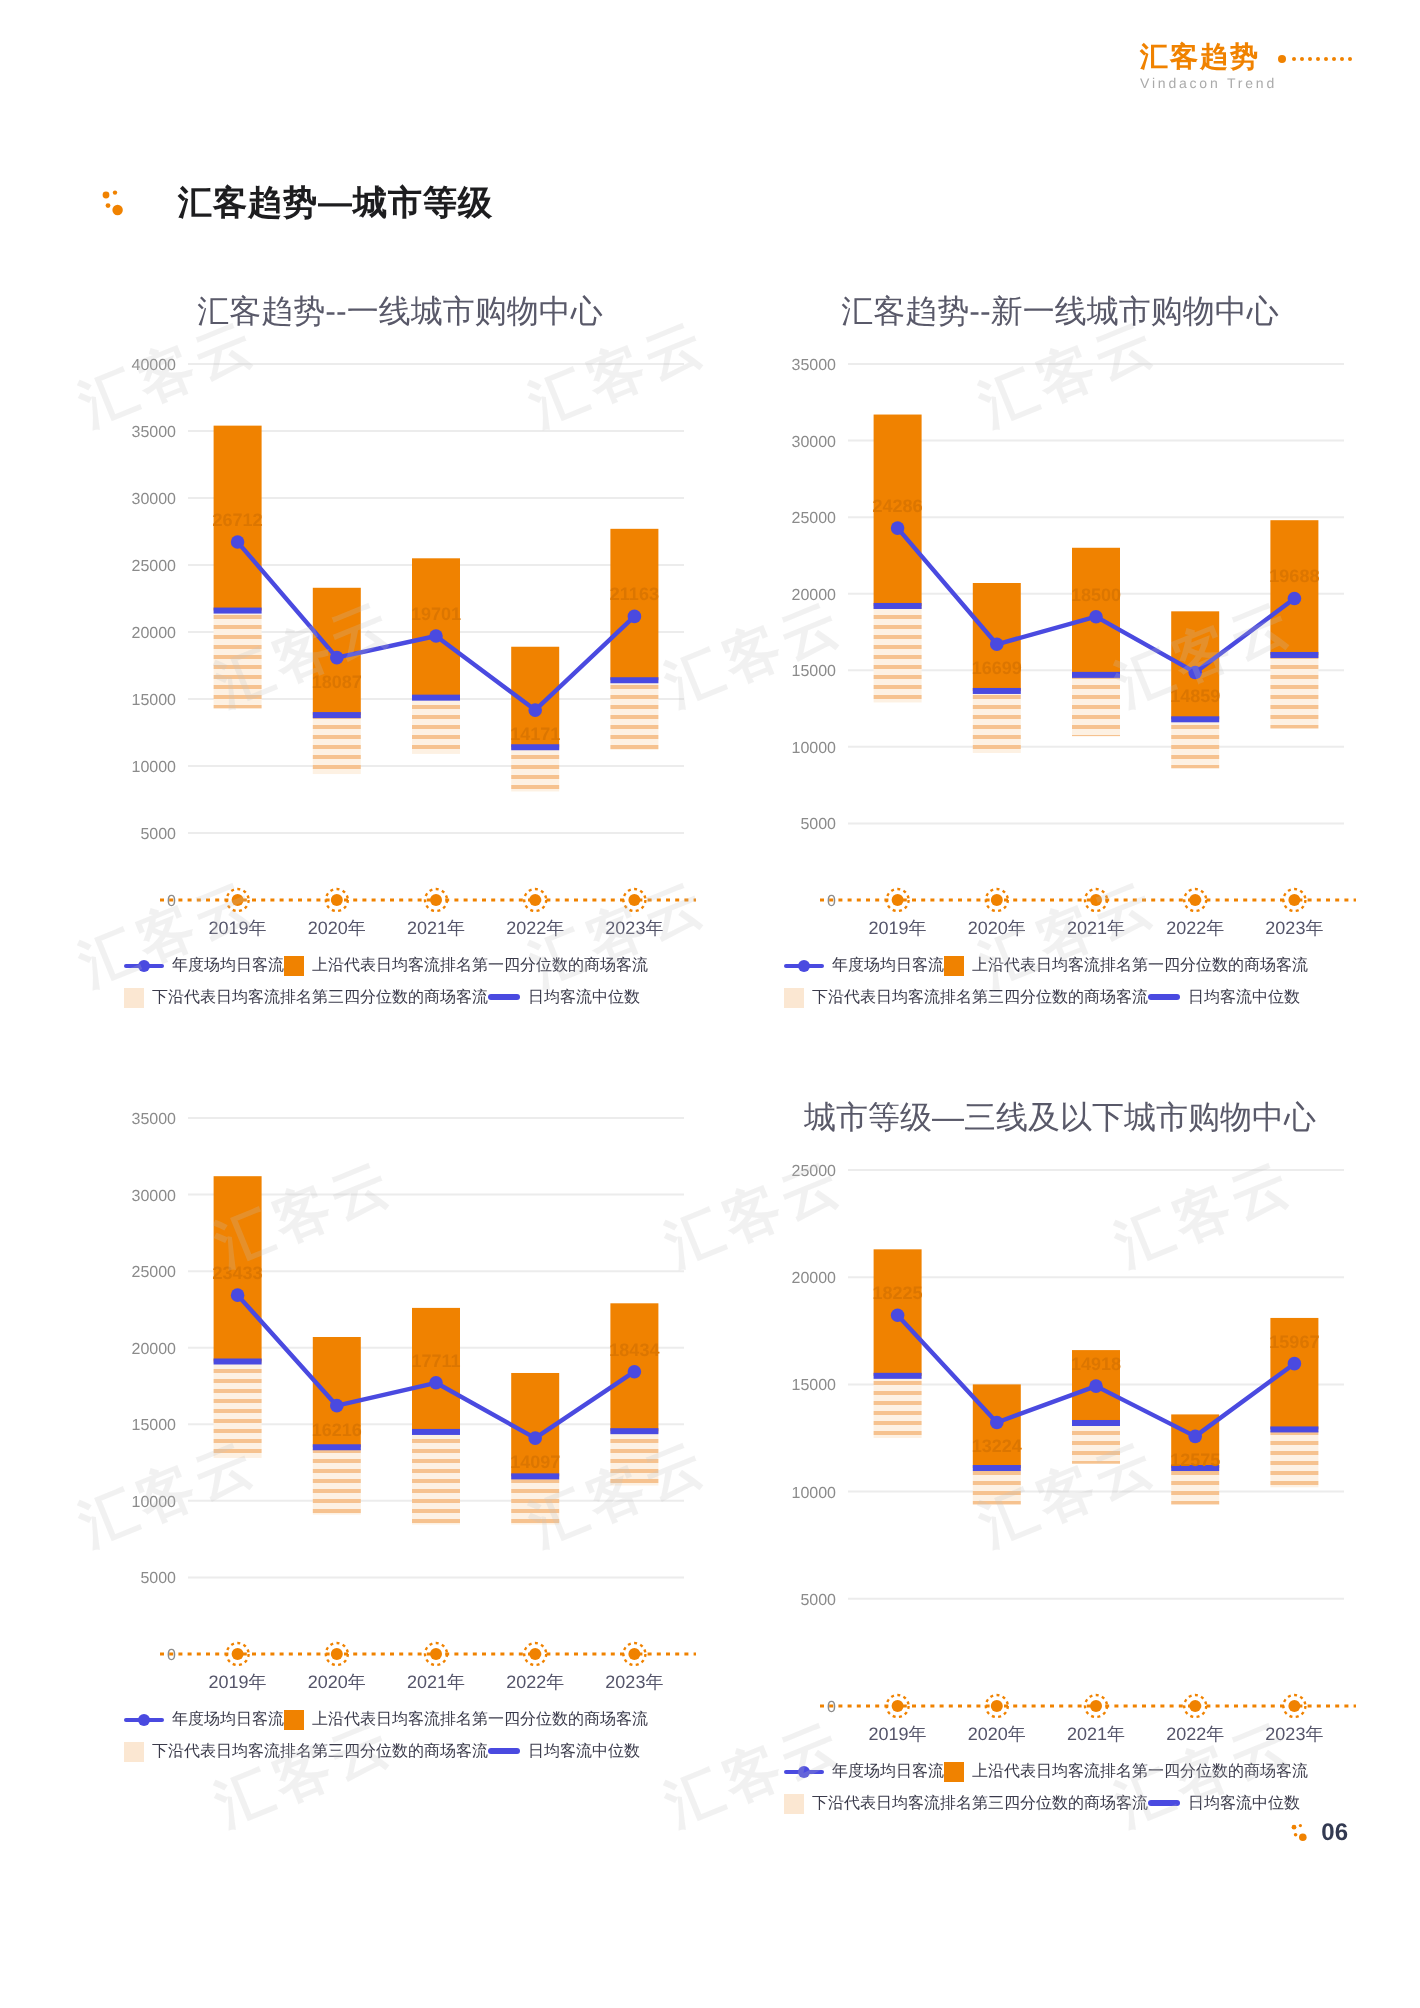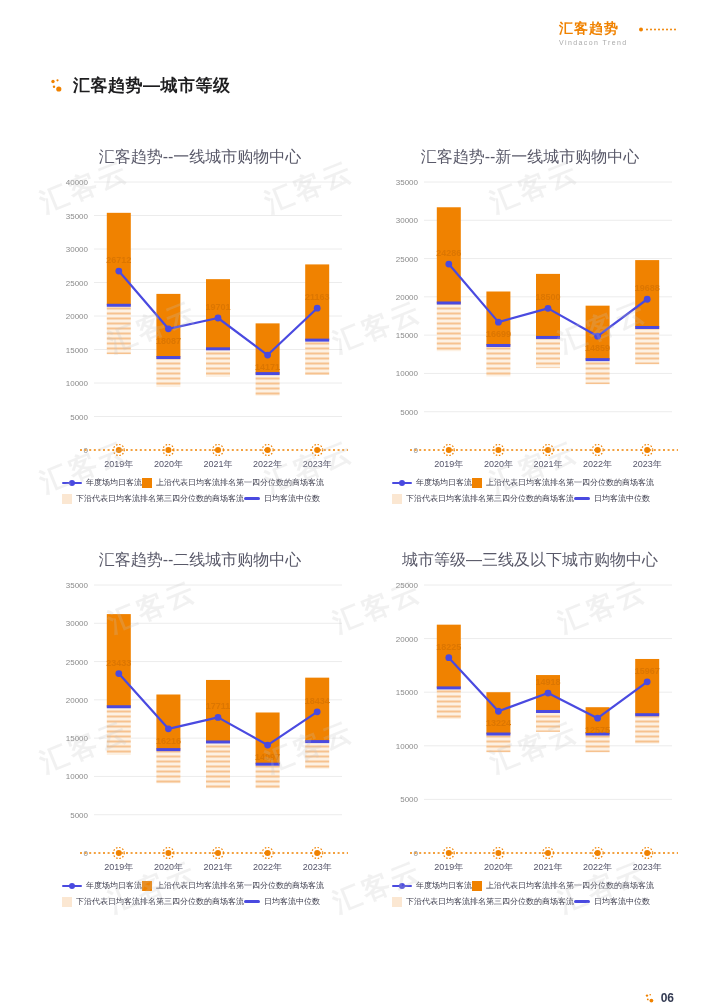--- a/index.html
+++ b/index.html
@@ -1,25 +1,25 @@
 <!DOCTYPE html>
 <html><head>
 <meta charset="utf-8">
 <style>
   html,body{margin:0;padding:0;background:#e9e9e9;}
   .page{position:relative;width:710px;height:1004px;background:#ffffff;overflow:hidden;
         font-family:"Liberation Sans","DejaVu Sans",sans-serif;margin:0 auto;}
   
   .brand{position:absolute;top:20px;right:30px;z-index:3;}
-  .brand-row{display:flex;align-items:center;gap:19px;}
+  .brand-row{display:flex;align-items:center;gap:8px;}
   .brand-title{color:#F08200;font-weight:bold;font-size:14px;letter-spacing:1px;}
   .brand-sub{font-size:7px;color:#aaaaaa;letter-spacing:1.4px;margin-top:1px;}
   
   .section-row{position:absolute;top:74px;left:50px;display:flex;align-items:center;gap:8px;z-index:3;}
-  .section-title{margin:0;font-size:17px;font-weight:bold;color:#1d1d1f;letter-spacing:.5px;}
+  .section-title{margin:16px;font-size:17px;font-weight:bold;color:#1d1d1f;letter-spacing:.5px;}
   
   .chart-block{position:absolute;width:300px;z-index:2;}
   #chart-block-0{left:50px;top:140px;}
   #chart-block-1{left:380px;top:140px;}
   #chart-block-2{left:50px;top:543px;}
   #chart-block-3{left:380px;top:543px;}
   .chart-title{margin:10px 0 2px 0;line-height:14px;text-align:center;font-size:16px;color:#595969;}
   svg.chart-canvas{display:block;}
   svg.chart-canvas text{font-family:"Liberation Sans","DejaVu Sans",sans-serif;}
   
@@ -27,21 +27,21 @@
   .legend-row{display:flex;margin-top:5px;padding-left:12px;align-items:center;}
   .legend-item{display:flex;align-items:center;font-size:8px;color:#3a3a4a;white-space:nowrap;}
   .mk{display:inline-block;margin-right:4px;flex:none;}
   .mk-line-dot{position:relative;width:20px;height:8px;}
   .ld-line{position:absolute;left:0;top:3px;width:20px;height:2px;border-radius:2px;}
   .ld-dot{position:absolute;left:7px;top:1px;width:6px;height:6px;border-radius:50%;}
   .mk-solid-square{width:10px;height:10px;}
   .mk-light-square{width:10px;height:10px;}
   .mk-thick-line{width:16px;height:3px;border-radius:2px;}
   
-  .footer{position:absolute;top:991px;right:36px;display:flex;align-items:center;gap:5px;z-index:3;}
+  .footer{position:absolute;top:909px;right:36px;display:flex;align-items:center;gap:5px;z-index:3;}
   .page-num{font-size:12px;font-weight:bold;color:#333a52;}
   
   .watermark-layer{position:absolute;inset:0;z-index:4;pointer-events:none;}
   .wm{position:absolute;font-size:28px;font-weight:bold;color:#c2c2c2;opacity:.22;
       transform:rotate(-22deg);letter-spacing:3px;}
 </style>
 </head>
 <body>
 
 <div class="page">
@@ -286,21 +286,20 @@
           </span>
           <span class="legend-item">
             <span class="mk mk-thick-line" style="background: rgb(74, 74, 224);"></span>
             <span>日均客流中位数</span>
           </span>
         </div>
       </div>
   </section>
 
   <section class="chart-block" id="chart-block-2">
-    <div class="chart-title">汇客趋势--二线城市购物中心</div>
     <svg class="chart-canvas" width="300" height="306">
         <defs>
           <pattern id="hatch2" width="6" height="5" patternUnits="userSpaceOnUse">
             <rect width="6" height="5" fill="#FDF1E3"></rect>
             <rect y="1.5" width="6" height="2" fill="#F6C28F"></rect>
           </pattern>
         </defs>
         <g>
           <line x1="44" y1="245.71428571428572" x2="292" y2="245.71428571428572" stroke="#ececec" stroke-width="1"></line>
           <line x1="44" y1="207.42857142857144" x2="292" y2="207.42857142857144" stroke="#ececec" stroke-width="1"></line>

